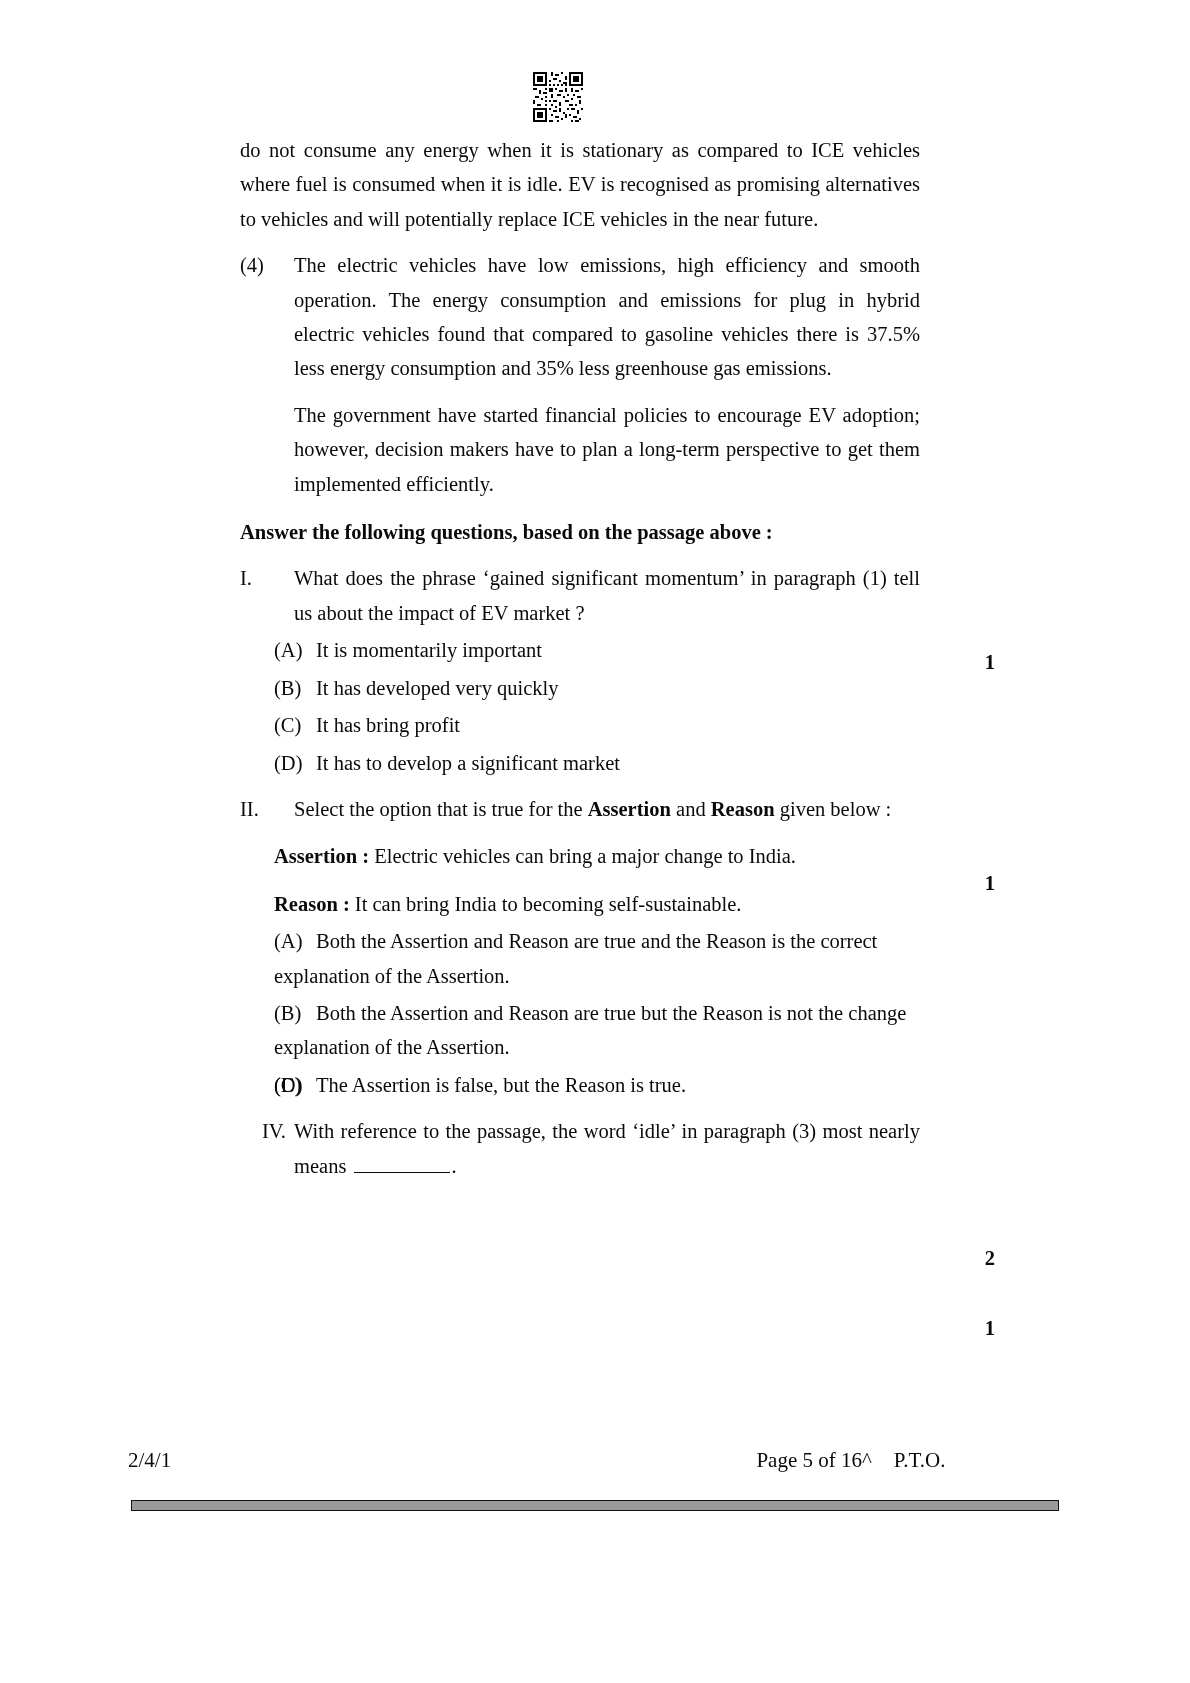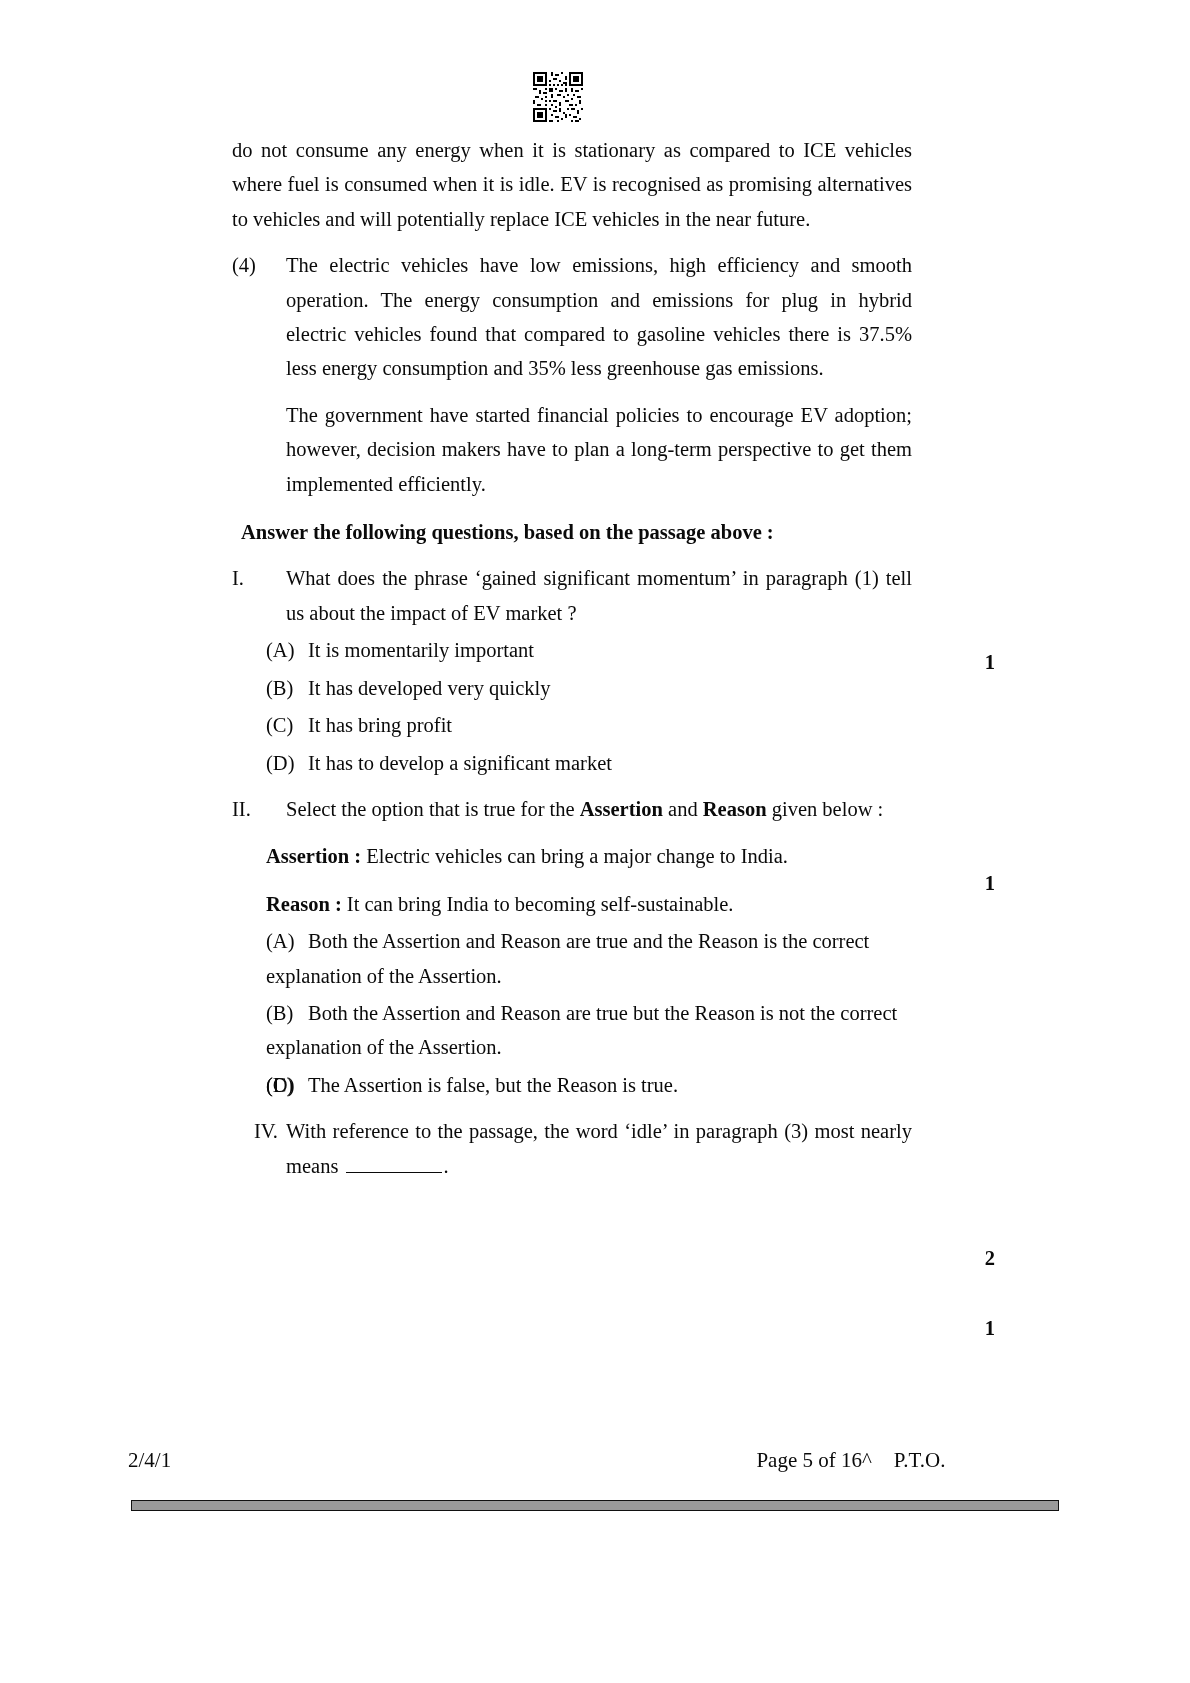--- a/index.html
+++ b/index.html
@@ -22,21 +22,21 @@
   .qr-wrap{
     position:absolute;
     left:533px; top:72px;
     width:50px; height:50px;
   }
   .qr-wrap svg{ display:block; width:50px; height:50px; }
 
   
   .content{
     position:absolute;
-    left:232px; top:133px;
+    left:240px; top:133px;
     width:680px;
   }
 
   .para{
     font-size:20.5px;
     line-height:34.4px;
     text-align:justify;
     text-justify:inter-word;
     margin:0;
   }
@@ -68,21 +68,21 @@
     line-height:34.4px;
     text-align:justify;
     text-justify:inter-word;
   }
 
   .heading{
     font-weight:bold;
     font-size:20.5px;
     line-height:34.4px;
     margin-top:14px;
-    margin-left:9px;
+    margin-left:0px;
     text-align:left;
   }
 
   .opt{
     position:relative;
     margin-left:34px;
     margin-top:3px;
     font-size:20.5px;
     line-height:34.4px;
   }
@@ -313,21 +313,21 @@
     <div class="ar-line">
       <b>Reason :</b><span> It can bring India to becoming self-sustainable.</span>
     </div>
 
     <div class="opt">
       <span class="olabel">(A)</span>
       <span class="otext">Both the Assertion and Reason are true and the Reason is the correct explanation of the Assertion.</span>
     </div>
     <div class="opt">
       <span class="olabel">(B)</span>
-      <span class="otext">Both the Assertion and Reason are true but the Reason is not the correct explanation of the Assertion.</span>
+      <span class="otext">Both the Assertion and Reason are true but the Reason is not the change explanation of the Assertion.</span>
     </div>
     <div class="opt">
       <span class="olabel">(C)</span>
     </div>
     <div class="opt">
       <span class="olabel">(D)</span>
       <span class="otext nojust">The Assertion is false, but the Reason is true.</span>
     </div>
 
 

